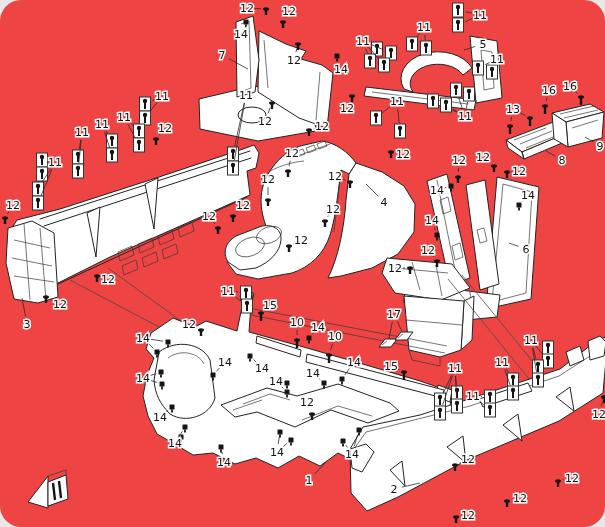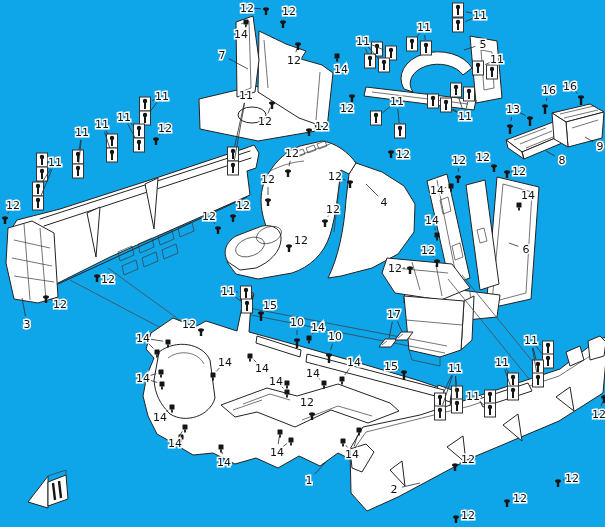--- a/index.html
+++ b/index.html
@@ -1,17 +1,17 @@
 <!DOCTYPE html>
 <html><head>
 <meta charset="utf-8">
 <style>
   html,body{margin:0;padding:0;background:#e8e8e8;}
-  .stage{width:605px;height:527px;background:#0ea5e9;position:relative;overflow:hidden;
-         font-family:"DejaVu Sans", sans-serif;}
+  .stage{width:605px;height:527px;background:#ef4444;position:relative;overflow:hidden;
+         font-family:"DejaVu Sans", sans-serif;border-radius:21px;}
   svg{display:block;}
   .ln{stroke:#232323;stroke-width:1;fill:none;stroke-linejoin:round;stroke-linecap:round;}
   .fw{stroke:#232323;stroke-width:1;fill:#ffffff;stroke-linejoin:round;}
   .thin{stroke:#3a3a3a;stroke-width:.7;fill:none;}
   .guide{stroke:#4a4a4a;stroke-width:.8;fill:none;}
   .lbl{font-size:11px;fill:#101010;text-anchor:middle;
        paint-order:stroke;stroke:#ffffff;stroke-width:3px;}
   .leader{stroke:#2c2c2c;stroke-width:.8;fill:none;}
   .dark{fill:#151515;stroke:none;}
   .clipbox{fill:#ffffff;stroke:#333;stroke-width:1;}

